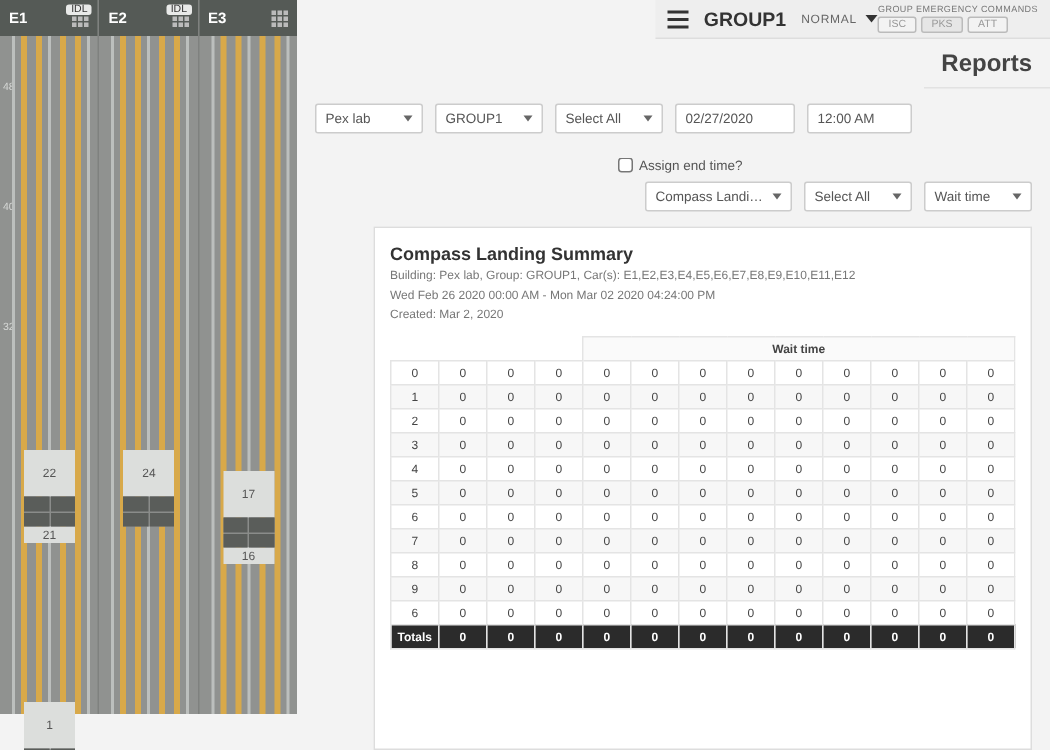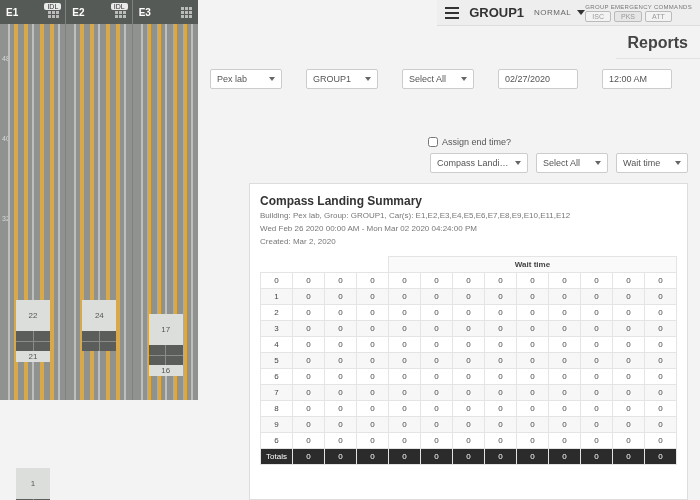--- a/index.html
+++ b/index.html
@@ -1,18 +1,18 @@
 <!DOCTYPE html>
 <html><head>
 <meta charset="utf-8">
 <style>
   * { box-sizing: border-box; margin: 0; padding: 0; font-family: Arial, Helvetica, sans-serif; }
   body { width: 700px; height: 500px; overflow: hidden; background: #f3f3f3; display: flex; }
   
-  .shafts { width: 198px; height: 400px; background: #909290; position: relative; display: flex; }
+  .shafts { width: 198px; height: 476px; background: #909290; position: relative; display: flex; }
   .shaft { flex:1; position:relative; border-right:1px solid #7f817f; }
   .shaft:last-child { border-right:none; }
   .shaft-header { position:absolute; top:0; left:0; right:0; height:24px; background:#555a56; display:flex; align-items:center; }
   .shaft-label { color:#fff; font-size:10px; font-weight:bold; padding-left:6px; }
   .shaft-badge { position:absolute; top:3px; right:4px; background:#e9eae9; color:#333; font-size:7px; padding:0 3px; border-radius:2px; }
   .dots { margin-left:auto; display:grid; grid-template-columns:repeat(3,3px); grid-template-rows:repeat(3,3px); gap:1px; margin-right:6px;}
   .dots span{background:#bbb;width:3px;height:3px;}
   .rail { position:absolute; top:24px; bottom:0; width:4px; background:#d8a94a; }
   .rail.gray { background:#bcbfbd; width:2px; }
   .shaft .r1{left:14px}.shaft .r2{left:24px}.shaft .r3{left:40px}.shaft .r4{left:50px}
@@ -31,37 +31,37 @@
   .group-name { font-size:13px; font-weight:bold; color:#333; }
   .mode { font-size:8px; color:#666; margin-left:10px; letter-spacing:0.5px; }
   .caret-down { margin-left:6px; width:0;height:0;border-left:4px solid transparent;border-right:4px solid transparent;border-top:5px solid #333;}
   .emerg { margin-left:auto; text-align:center; }
   .emerg-label { font-size:6px; color:#777; letter-spacing:0.3px; }
   .emerg-btns { display:flex; gap:3px; margin-top:1px; }
   .emerg-btns button { font-size:7px; padding:1px 6px; border:1px solid #bbb; background:#f3f3f3; color:#999; border-radius:2px; }
   .emerg-btns button:nth-child(2){background:#e6e6e6;}
   .page-title-row { padding:8px 12px 6px; border-bottom:1px solid #e2e2e2; }
   .page-title { font-size:16px; font-weight:bold; color:#444; }
-  .filters { padding:10px 12px 6px; display:flex; flex-wrap:wrap; gap:24px; align-items:center; }
+  .filters { padding:10px 12px 6px; display:flex; flex-wrap:wrap; gap:8px; align-items:center; }
   .sel, .dateinp { border:1px solid #ccc; background:#fff; font-size:9px; color:#555; padding:4px 6px; border-radius:2px; display:flex; align-items:center; gap:6px; }
   .sel{min-width:72px; justify-content:space-between;}
   .mini-caret { width:0;height:0;border-left:3px solid transparent;border-right:3px solid transparent;border-top:4px solid #666;}
   .chkrow { display:flex; align-items:center; gap:4px; font-size:9px; color:#555; margin-left:4px;}
   .chkrow input{width:10px;height:10px;}
   .filters2 { padding:0 12px 8px; display:flex; gap:8px; }
   .report-card { margin:2px 12px 0; border:1px solid #ddd; background:#fff; padding:10px 10px 0; overflow:hidden; flex:1; display:flex; flex-direction:column;}
   .card-title { font-size:12px; font-weight:bold; color:#333; }
   .card-sub { font-size:8px; color:#777; line-height:1.4; margin-top:2px; }
   .tablewrap { margin-top:8px; overflow:auto; flex:1; }
   table { border-collapse:collapse; font-size:8px; color:#444; }
   th, td { border:1px solid #e4e4e4; padding:3px 4px; text-align:center; min-width:32px; white-space:nowrap;}
   thead th { background:#fafafa; font-weight:bold; }
   thead tr.superhead th { border-bottom:none; }
   tbody tr:nth-child(even) td { background:#f7f7f7; }
-  tbody tr.totals td { background:#2b2b2b; color:#fff; font-weight:normal;margin-left:29px; }
+  tbody tr.totals td { background:#2b2b2b; color:#fff; font-weight:bold;margin-left:29px; }
   .col-head { font-size:8px; }
 </style>
 </head>
 <body>
 
 <div class="shafts">
   <div class="tick" style="top:55px">48</div>
   <div class="tick" style="top:135px">40</div>
   <div class="tick" style="top:215px">32</div>
 

